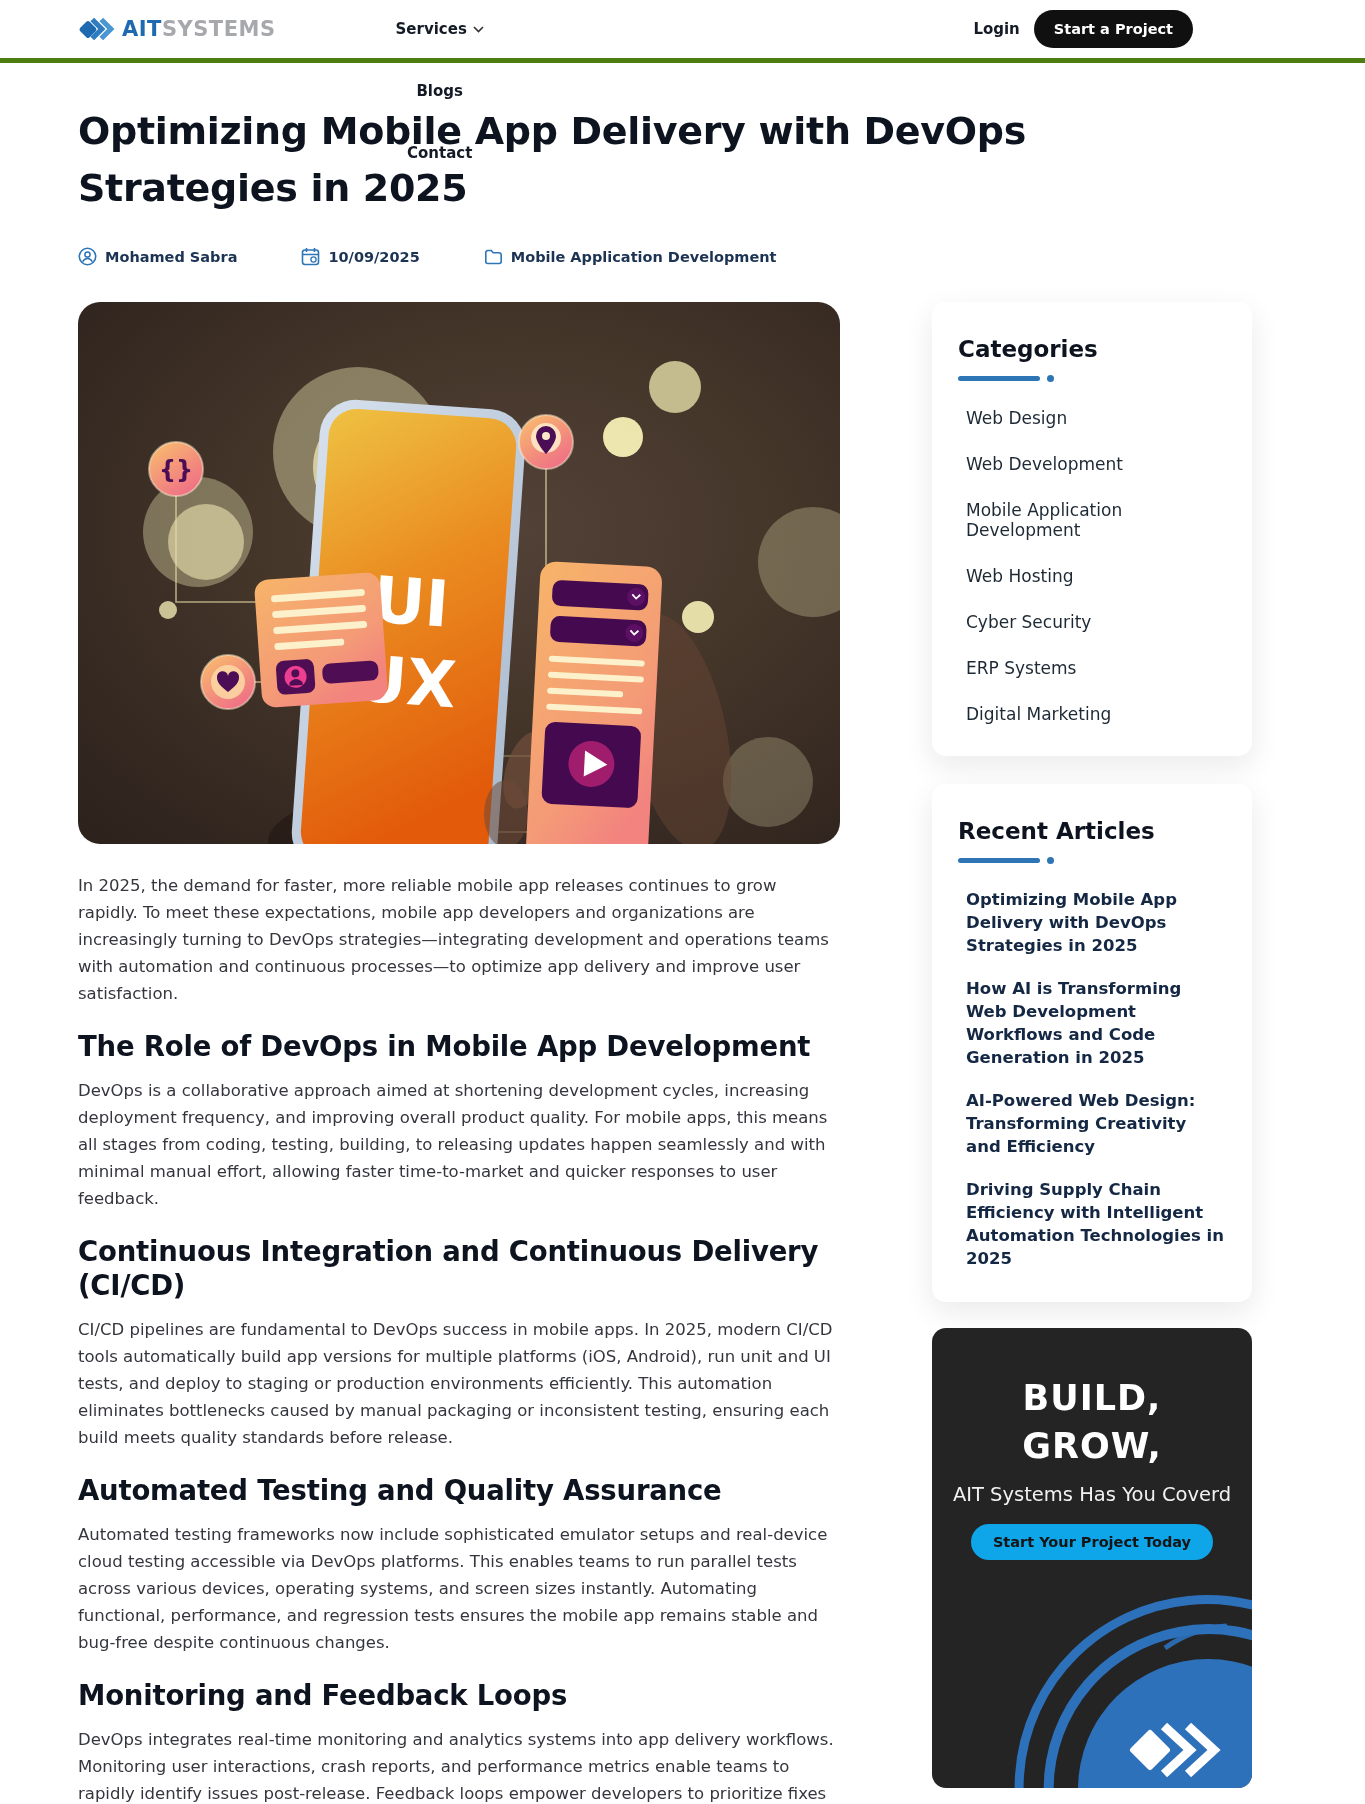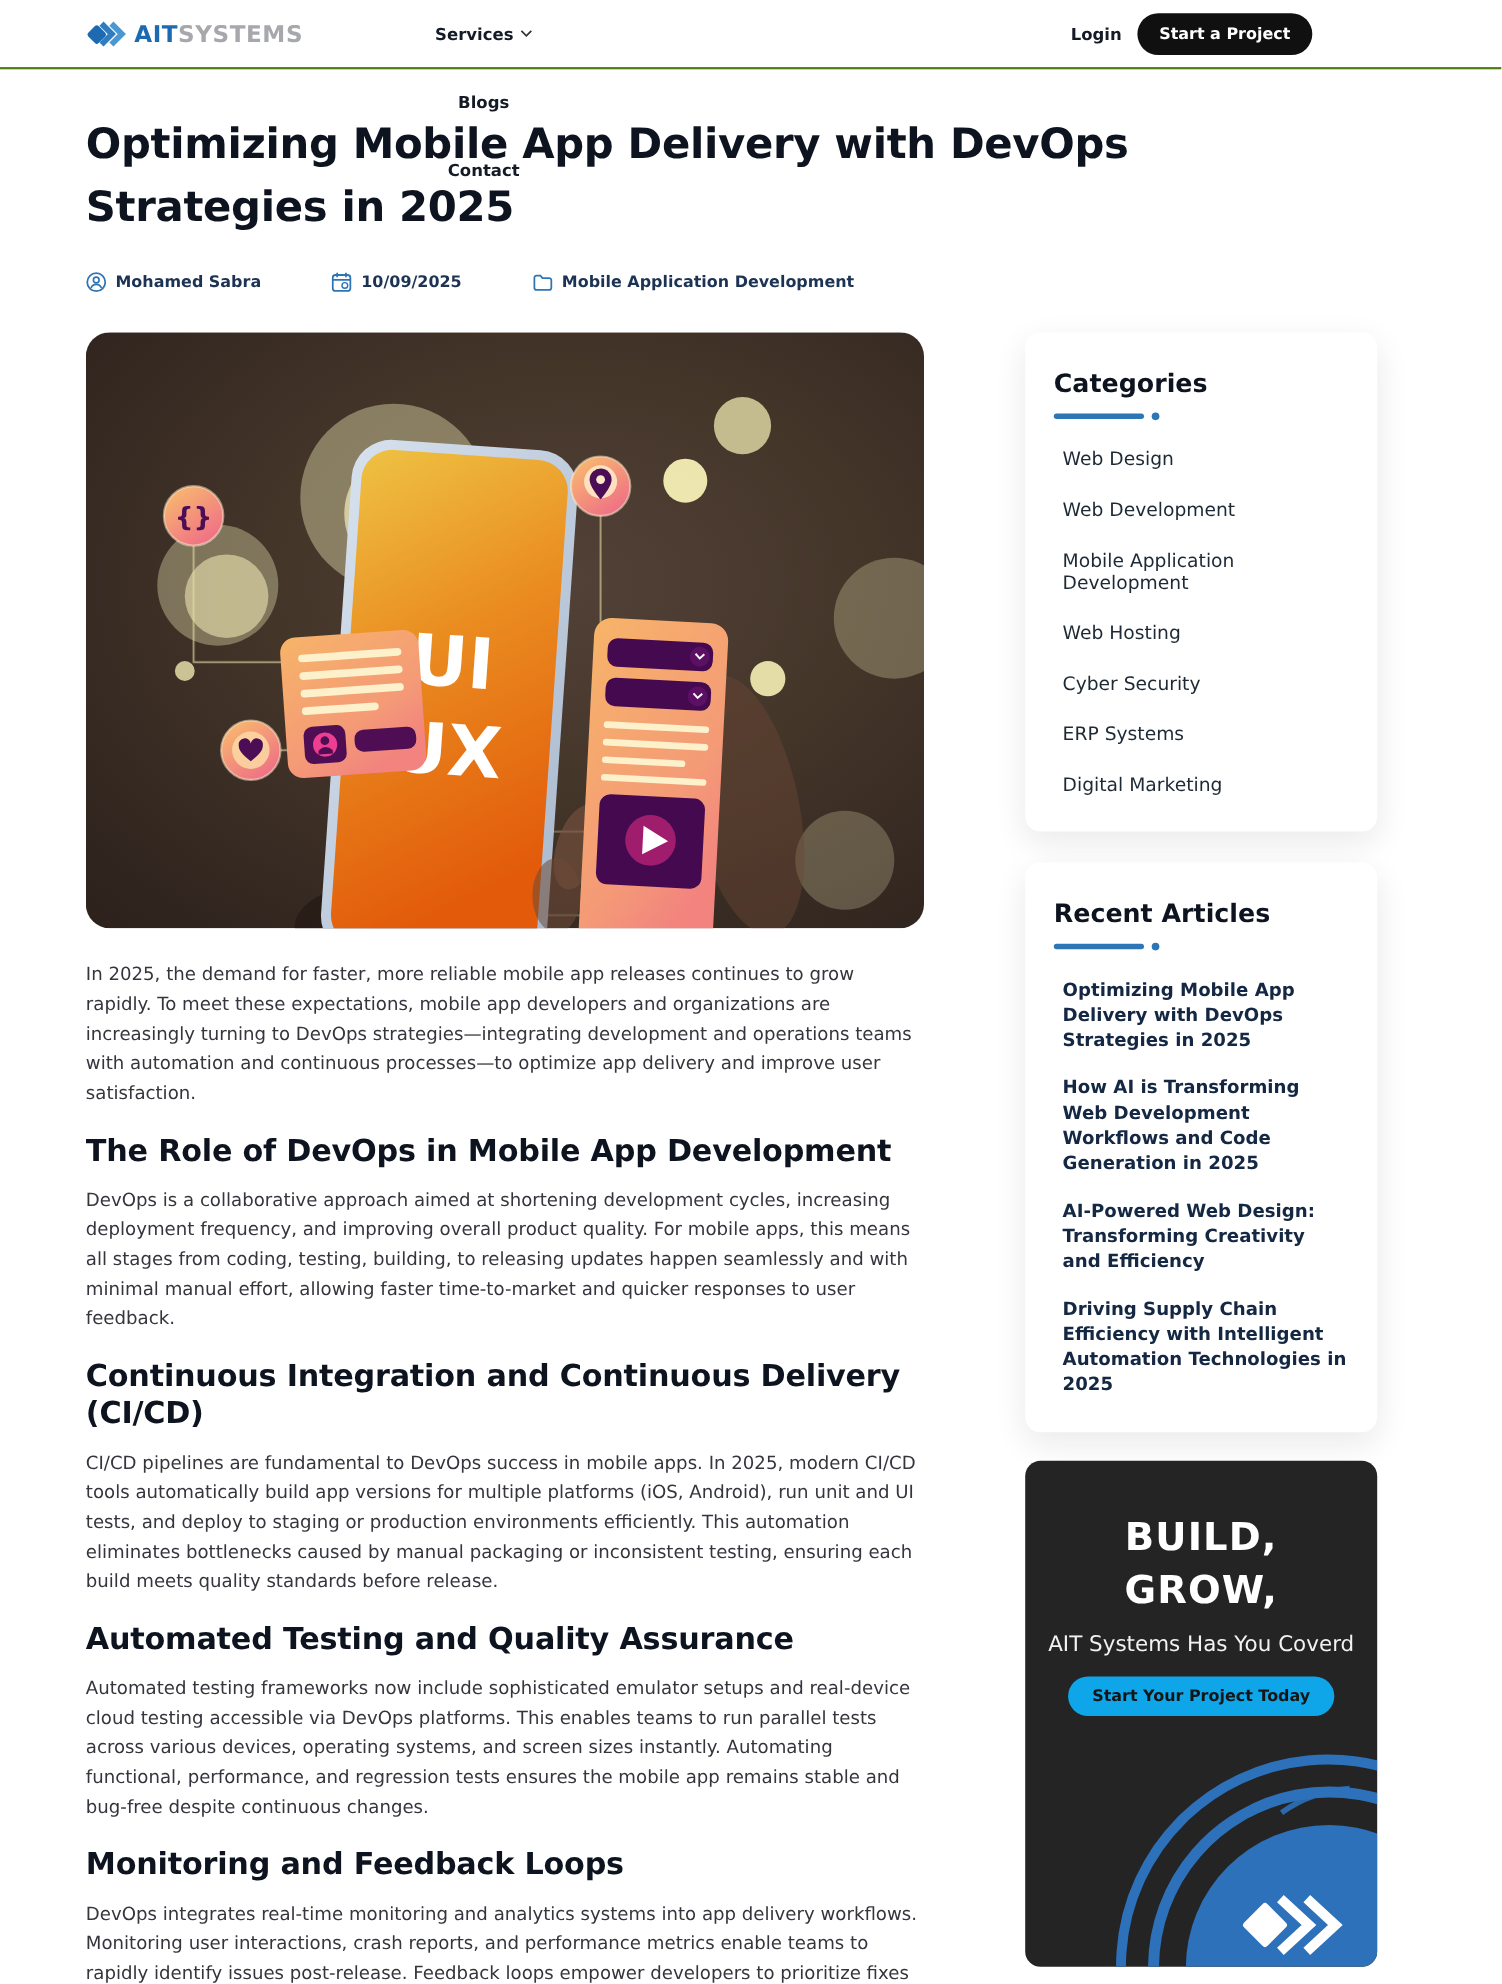--- a/index.html
+++ b/index.html
@@ -1,20 +1,20 @@
 <!DOCTYPE html>
 <html><head>
 <meta charset="utf-8">
 <style>
   * { box-sizing: border-box; margin: 0; padding: 0; }
   html, body { width: 1365px; height: 1804px; overflow: hidden; background: #ffffff; }
   body { font-family: "DejaVu Sans", "Liberation Sans", sans-serif; color: #101820; }
 
   
-  .header { height: 63px; background: #fff; border-bottom: 2px solid #4d7c0f; display: flex; align-items: center; }
+  .header { height: 63px; background: #fff; border-bottom: 5px solid #4d7c0f; display: flex; align-items: center; }
   .hwrap { width: 1115px; margin-left: 78px; display: flex; align-items: center; }
   .logo { display: flex; align-items: center; gap: 6px; cursor: pointer; }
   .logo-ait { color: #1d6ab0; font-weight: bold; font-size: 21px; letter-spacing: .5px; }
   .logo-sys { color: #a6a8ab; font-weight: bold; font-size: 21px; letter-spacing: .5px; }
   nav.mainnav { display: flex; gap: 44px; margin-left: 120px; align-items: center; flex-direction: column; }
   nav.mainnav a { font-size: 15px; font-weight: 700; color: #141b26; text-decoration: none; display: flex; align-items: center; gap: 6px; cursor: pointer; }
   .hdr-right { margin-left: auto; display: flex; align-items: center; gap: 14px; }
   .login { font-size: 15px; font-weight: 700; color: #141b26; cursor: pointer; }
   .btn-start { background: #101010; color: #fff; border: none; border-radius: 19px; padding: 11px 20px; font-size: 14.5px; font-weight: 700; font-family: inherit; cursor: pointer; }
 

